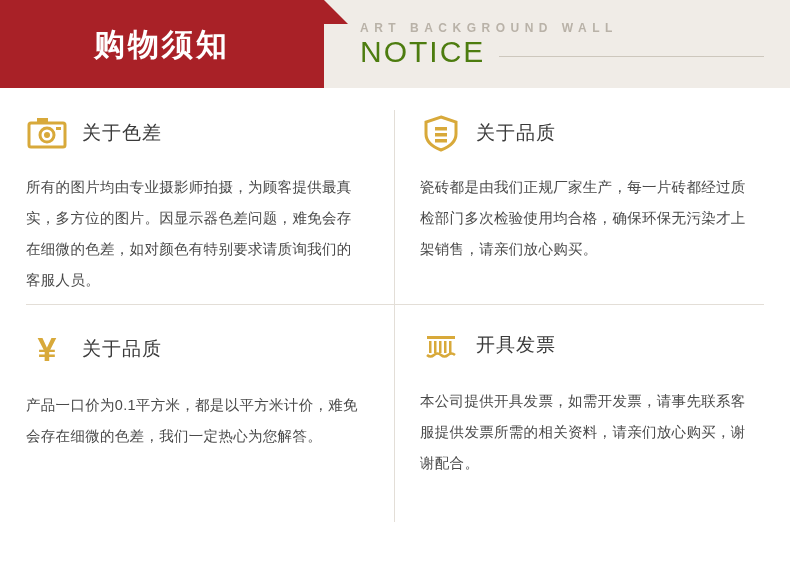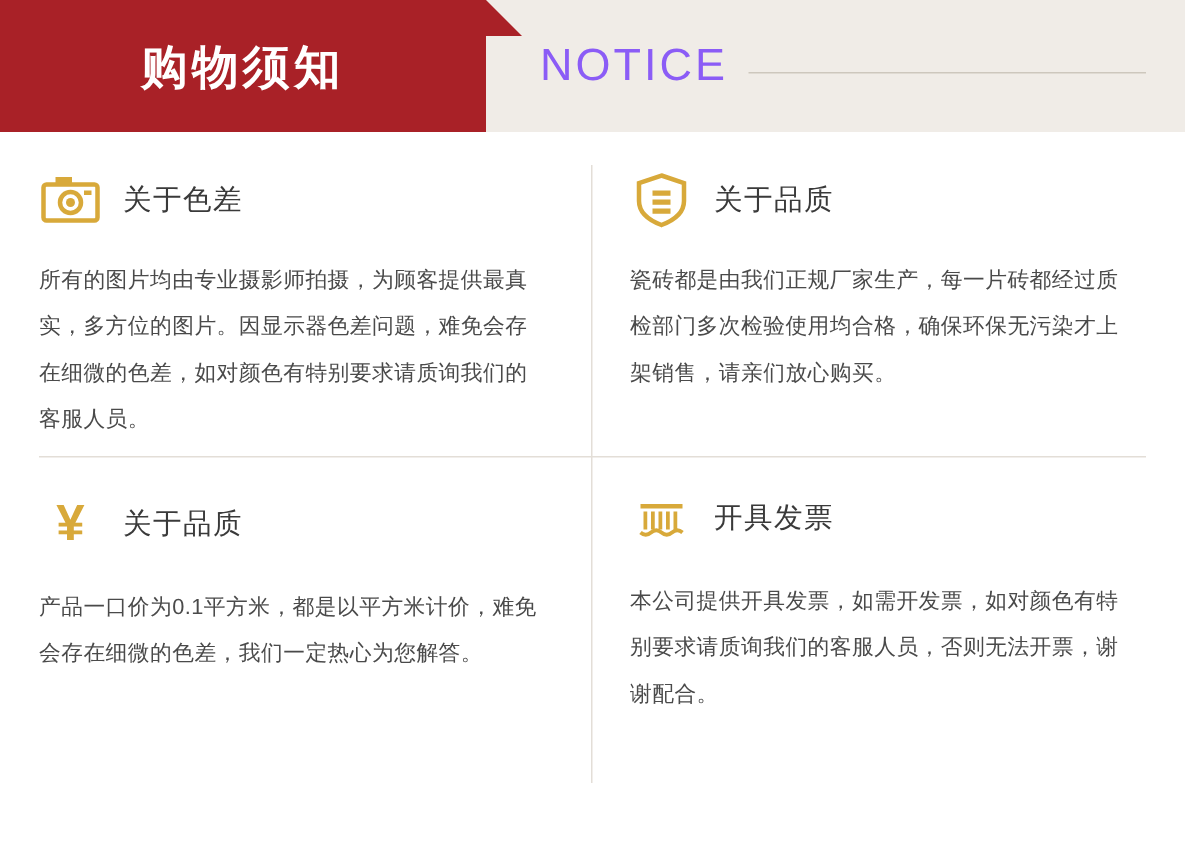--- a/index.html
+++ b/index.html
@@ -61,21 +61,21 @@
     margin-bottom: 2px;
     white-space: nowrap;
   }
   .header-en-big-row {
     display: flex;
     align-items: center;
   }
   .header-en-big {
     font-size: 30px;
     letter-spacing: 2px;
-    color: #8b5cf6;
+    color: #4d7c0f;
     line-height: 1;
     white-space: nowrap;
   }
   .header-rule {
     flex: 1;
     height: 1px;
     background: #cdc7bd;
     margin-left: 14px;
     margin-right: 26px;
     margin-top: 8px;
@@ -168,20 +168,21 @@
 <body>
 
 <div class="page">
 
   <div class="header">
     <div class="header-red">
       <div class="header-red-title">购物须知</div>
     </div>
     <div class="header-right">
       <div class="header-notch"></div>
+      <div class="header-en-small">ART BACKGROUND WALL</div>
       <div class="header-en-big-row">
         <div class="header-en-big">NOTICE</div>
         <div class="header-rule"></div>
       </div>
     </div>
   </div>
 
   <div class="grid">
 
     <div class="vline"></div>
@@ -236,17 +237,17 @@
             <rect x="9" y="17" width="2.5" height="12" fill="#d8a93a"></rect>
             <rect x="14" y="17" width="2.5" height="12" fill="#d8a93a"></rect>
             <rect x="19" y="17" width="2.5" height="12" fill="#d8a93a"></rect>
             <rect x="24" y="17" width="2.5" height="12" fill="#d8a93a"></rect>
             <rect x="29" y="17" width="2.5" height="12" fill="#d8a93a"></rect>
             <path d="M7 31 q3.5 3 7 0 q3.5 -3 7 0 q3.5 3 7 0 q3.5 -3 7 0" fill="none" stroke="#d8a93a" stroke-width="2.5"></path>
           </svg>
         </div>
         <div class="cell-title">开具发票</div>
       </div>
-      <div class="cell-body cell-body-b">本公司提供开具发票，如需开发票，如对颜色有特别要求请质询我们的客服人员，否则无法开票，谢谢配合。</div>
+      <div class="cell-body cell-body-b">本公司提供开具发票，如需开发票，请事先联系客服提供发票所需的相关资料，请亲们放心购买，谢谢配合。</div>
     </div>
 
   </div>
 </div>
 
 </body></html>

